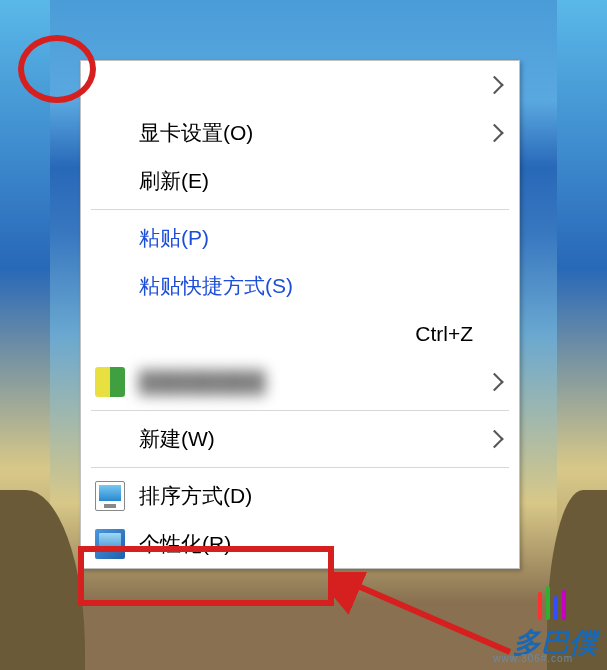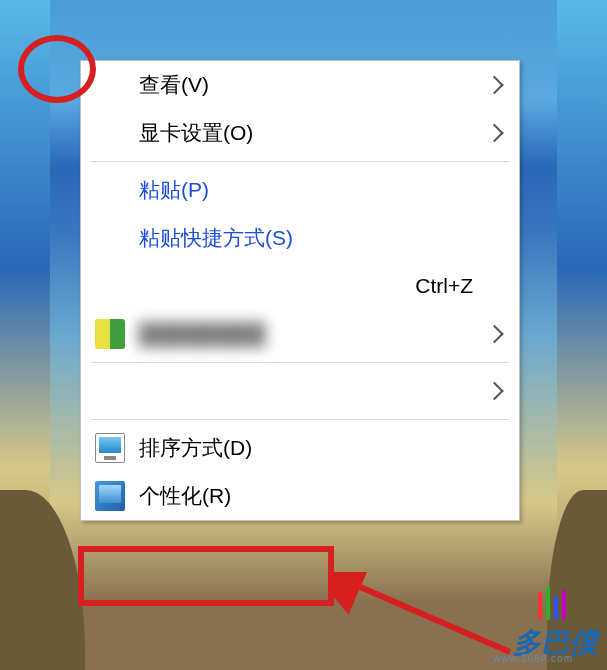--- a/index.html
+++ b/index.html
@@ -106,26 +106,28 @@
 <body>
 
 <div class="sea-vert sea-left"></div>
 <div class="sea-vert sea-right"></div>
 <div class="rock rock-left"></div>
 <div class="rock rock-right"></div>
 
 <div class="context-menu">
 
   <div class="menu-item">
-    <span>查看(V)</span>
     <span class="chevron"></span>
   </div>
   <div class="menu-item">
     <span>显卡设置(O)</span>
     <span class="chevron"></span>
+  </div>
+  <div class="menu-item">
+    <span>刷新(E)</span>
   </div>
 
   <div class="separator"></div>
 
   <div class="menu-item disabled">
     <span>粘贴(P)</span>
   </div>
   <div class="menu-item disabled">
     <span>粘贴快捷方式(S)</span>
   </div>
@@ -134,20 +136,21 @@
   </div>
   <div class="menu-item">
     <span class="ico ico-app1"></span>
     <span class="blur-text">████████</span>
     <span class="chevron"></span>
   </div>
 
   <div class="separator"></div>
 
   <div class="menu-item">
+    <span>新建(W)</span>
     <span class="chevron"></span>
   </div>
 
   <div class="separator"></div>
 
   <div class="menu-item">
     <span class="ico ico-monitor"></span>
     <span>排序方式(D)</span>
   </div>
   <div class="menu-item">

